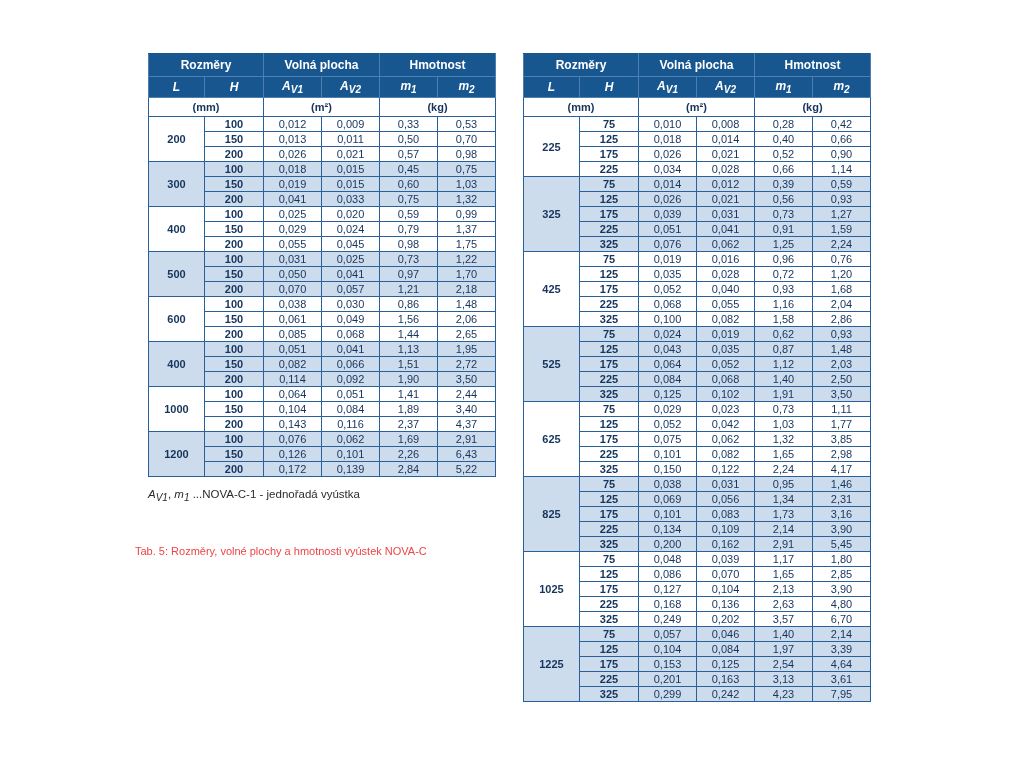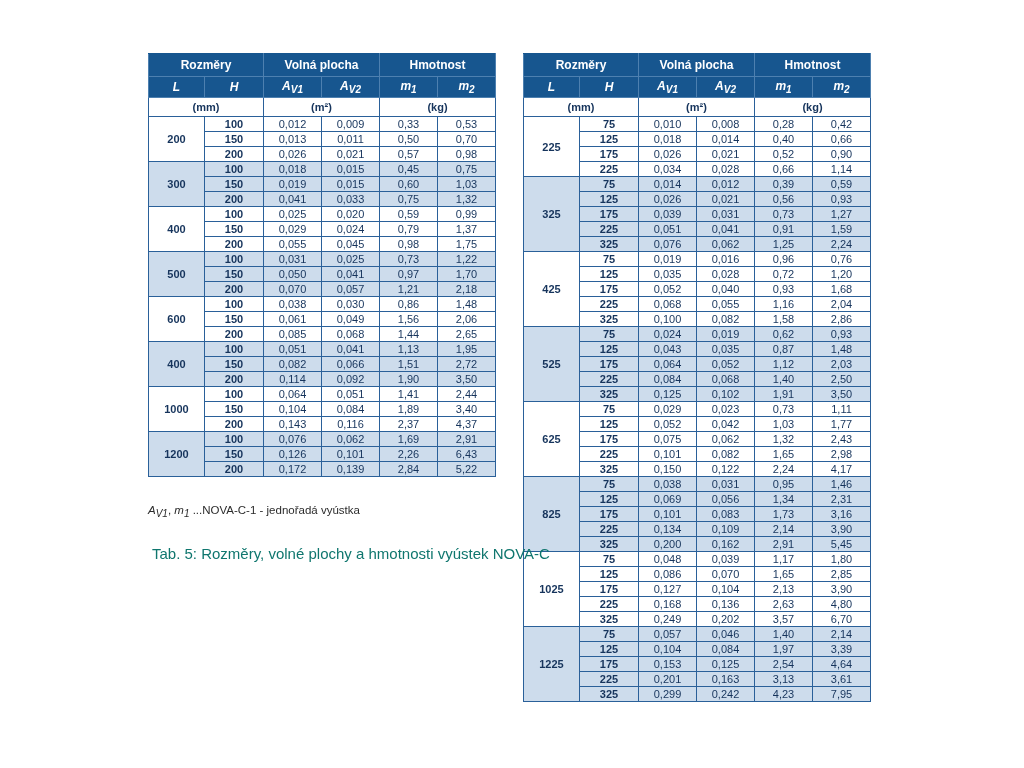--- a/index.html
+++ b/index.html
@@ -30,25 +30,25 @@
     height:19px; border:1px solid #2a6099;
   }
 
   tbody td {
     font-size:11px; color:#16345c; height:14px; line-height:14px;
     border:1px solid #2a6099; background:#ffffff; padding:0;
   }
   tbody tr.stripe td { background:#cddcec; }
   tbody td.l-cell, tbody td.h-cell { font-weight:bold; }
 
-  .legend { position:absolute; left:148px; top:502px; font-size:11.5px; color:#2b2b2b; }
+  .legend { position:absolute; left:148px; top:486px; font-size:11.5px; color:#2b2b2b; }
   .legend-line { height:16px; line-height:16px; }
   .legend i { font-style:italic; }
 
-  .caption { position:absolute; left:152px; top:545px; font-size:15px; color:#0f766e; }
+  .caption { position:absolute; left:135px; top:545px; font-size:11px; color:#ef4444; }
 </style>
 </head>
 <body>
 
 <div class="page">
 
   <table class="data-table" id="left-table">
     <colgroup>
       <col class="col-l">
         <col class="col-h">
@@ -437,21 +437,21 @@
           <td class="num-cell">0,052</td>
           <td class="num-cell">0,042</td>
           <td class="num-cell">1,03</td>
           <td class="num-cell">1,77</td>
         </tr>
         <tr>
           <td class="h-cell">175</td>
           <td class="num-cell">0,075</td>
           <td class="num-cell">0,062</td>
           <td class="num-cell">1,32</td>
-          <td class="num-cell">2,43</td>
+          <td class="num-cell">3,85</td>
         </tr>
         <tr>
           <td class="h-cell">225</td>
           <td class="num-cell">0,101</td>
           <td class="num-cell">0,082</td>
           <td class="num-cell">1,65</td>
           <td class="num-cell">2,98</td>
         </tr>
         <tr>
           <td class="h-cell">325</td>

